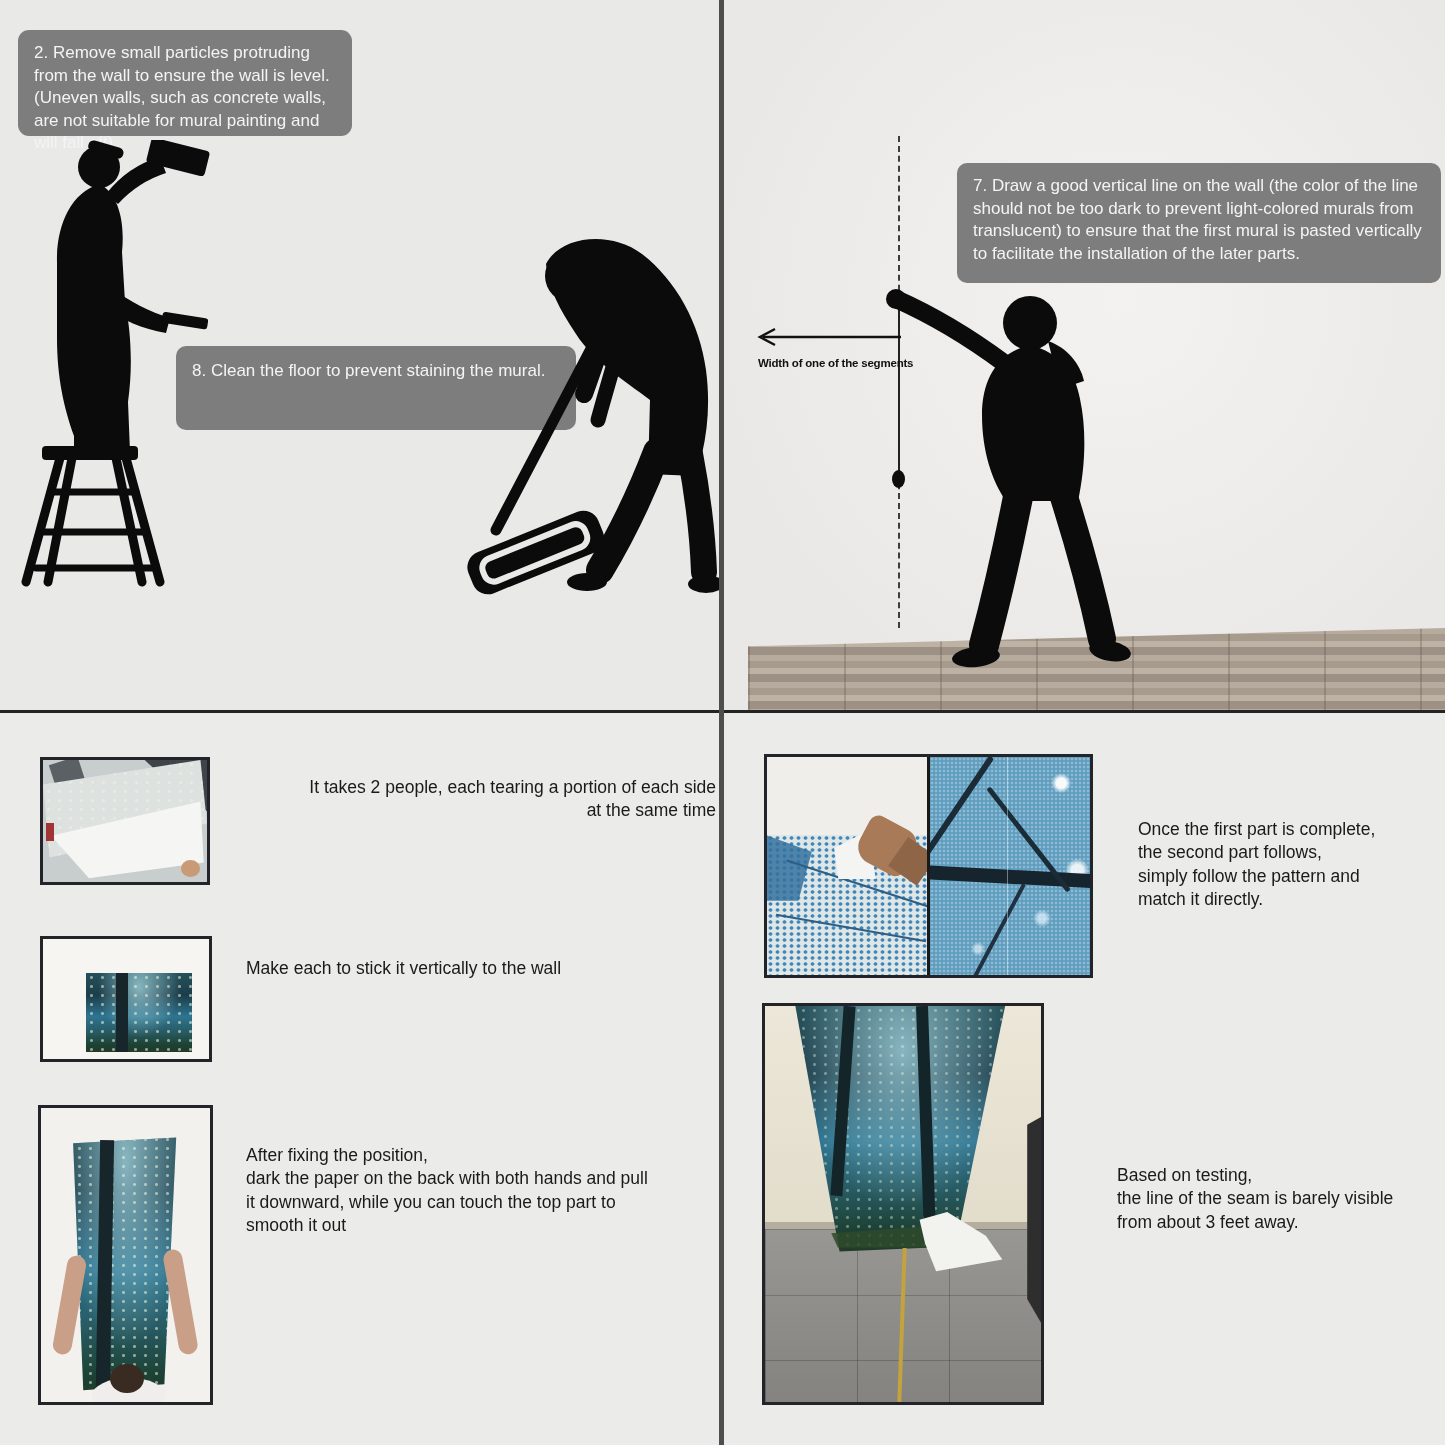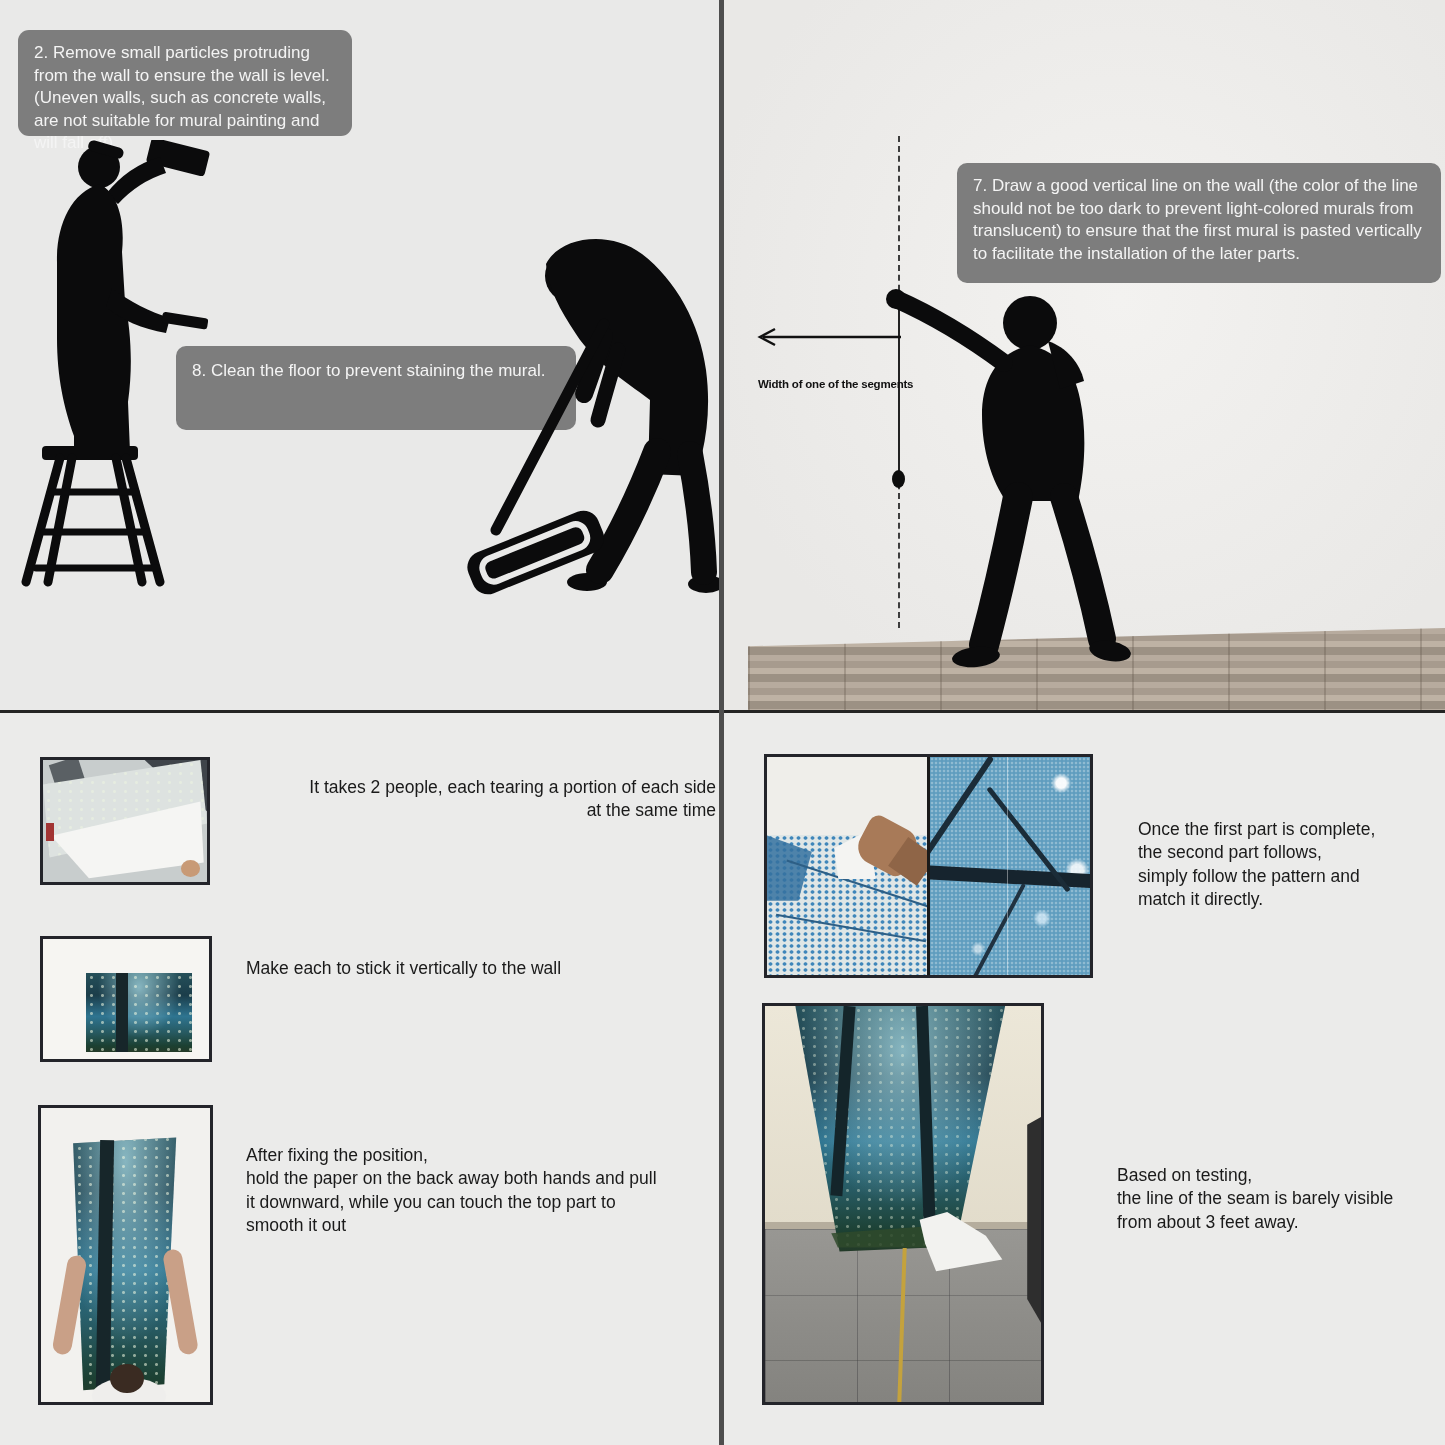--- a/index.html
+++ b/index.html
@@ -41,21 +41,21 @@
               clip-path:polygon(0 22%,100% 0,100% 100%,0 100%);"></div>
 
   <div class="abs" style="left:898px;top:136px;height:492px;width:0;border-left:2px dashed #3d3d3d;"></div>
   <div class="abs" style="left:898px;top:298px;height:178px;width:2px;background:#222;"></div>
   <div class="abs" style="left:892px;top:470px;width:13px;height:18px;background:#0d0d0d;border-radius:50%;"></div>
 
   <svg class="abs" style="left:753px;top:326px;" width="150" height="22" viewBox="0 0 150 22">
     <line x1="148" y1="11" x2="10" y2="11" stroke="#111" stroke-width="2.5"></line>
     <path d="M22 3 L7 11 L22 19" fill="none" stroke="#111" stroke-width="2.5"></path>
   </svg>
-  <div class="abs" style="left:758px;top:378px;font-size:11.5px;font-weight:700;color:#111;
+  <div class="abs" style="left:758px;top:357px;font-size:11.5px;font-weight:700;color:#111;
               white-space:nowrap;letter-spacing:-0.2px;">Width of one of the segments</div>
 
   <svg class="abs" style="left:880px;top:283px;" width="270" height="412" viewBox="0 0 270 412">
     <g fill="#0b0b0c">
       <circle cx="150" cy="40" r="27"></circle>
       <circle cx="16" cy="16" r="10"></circle>
       <path d="M150 62 C116 70 102 98 102 132 C102 168 112 198 126 218 L198 218 C205 186 207 148 200 116 C195 88 180 70 150 62 Z"></path>
       <path d="M168 58 C186 64 200 80 204 98 L180 106 Z"></path>
     </g>
     <g stroke="#0b0b0c" stroke-linecap="round" fill="none">
@@ -148,21 +148,21 @@
                 clip-path:polygon(19% 12%,80% 10%,73% 94%,25% 96%);"></div>
     <div class="abs speckle-light" style="left:0;top:0;width:100%;height:100%;
                 clip-path:polygon(19% 12%,80% 10%,73% 94%,25% 96%);"></div>
     <div class="abs" style="left:34%;top:11%;width:8%;height:84%;background:#17262a;transform:rotate(1deg);"></div>
     <div class="abs" style="left:11%;top:50%;width:11%;height:34%;background:#c9a087;border-radius:12px;transform:rotate(10deg);"></div>
     <div class="abs" style="left:77%;top:48%;width:11%;height:36%;background:#c9a087;border-radius:12px;transform:rotate(-10deg);"></div>
     <div class="abs" style="left:30%;top:92%;width:44%;height:12%;background:#efeeec;border-radius:50%;"></div>
     <div class="abs" style="left:41%;top:87%;width:20%;height:10%;background:#3a2b22;border-radius:50%;"></div>
   </div>
   <div class="cap" style="left:246px;top:1144px;width:470px;">After fixing the position,
-hold the paper on the back away both hands and pull
+dark the paper on the back with both hands and pull
 it downward, while you can touch the top part to
 smooth it out</div>
 
   <div class="photo" style="left:764px;top:754px;width:329px;height:224px;background:#111;">
 
     <div class="abs" style="left:0;top:0;width:160px;height:100%;background:#efeeea;overflow:hidden;">
       <div class="abs speckle-blue" style="left:0;top:36%;width:100%;height:64%;background-color:#dfe6e6;"></div>
       <div class="abs" style="left:0;top:36%;width:28%;height:30%;background:#35719f;opacity:.85;
                   clip-path:polygon(0 0,100% 25%,70% 100%,0 100%);"></div>
       <div class="abs" style="left:10%;top:58%;width:95%;height:2px;background:#2d5f86;transform:rotate(18deg);"></div>

